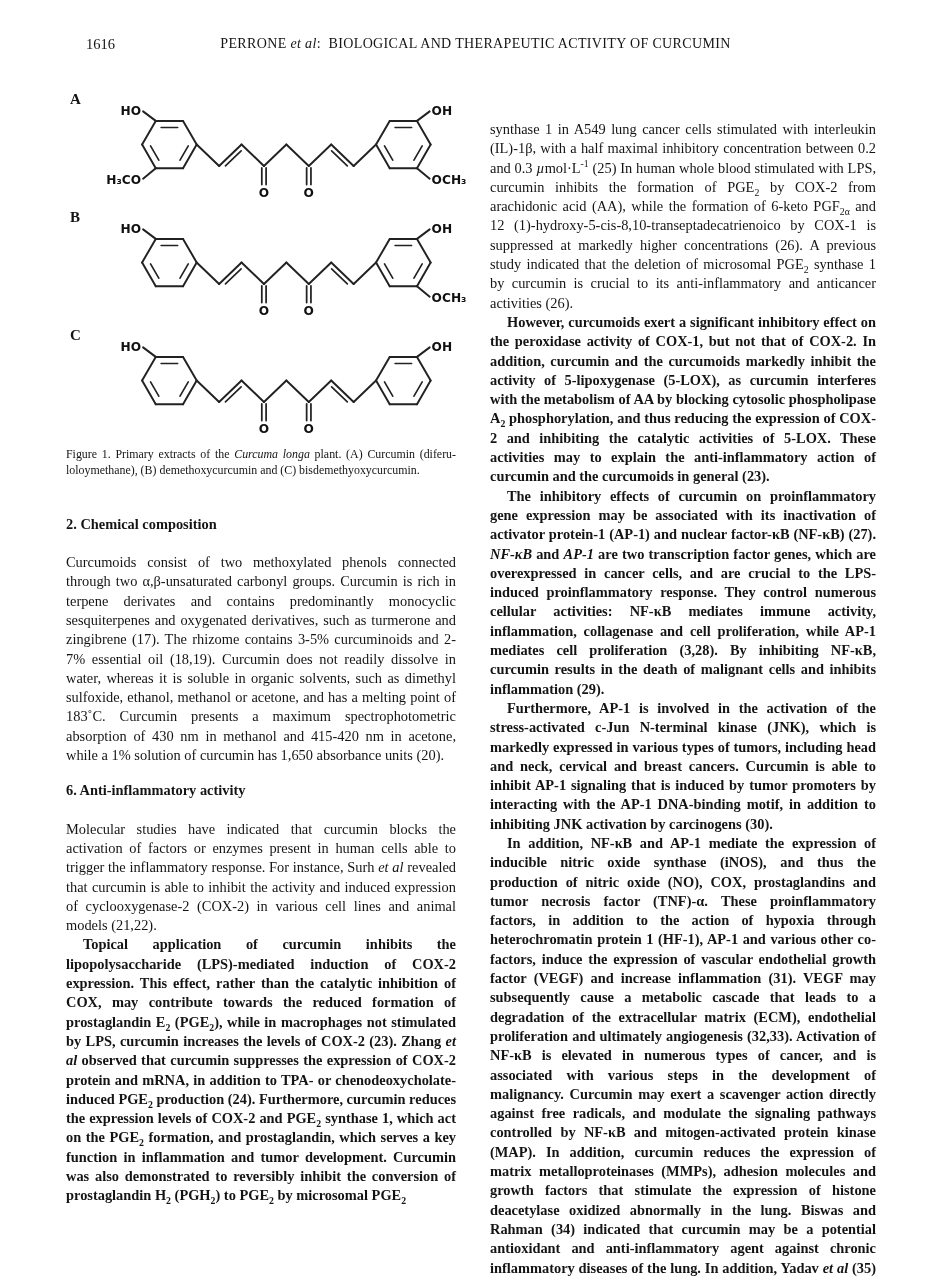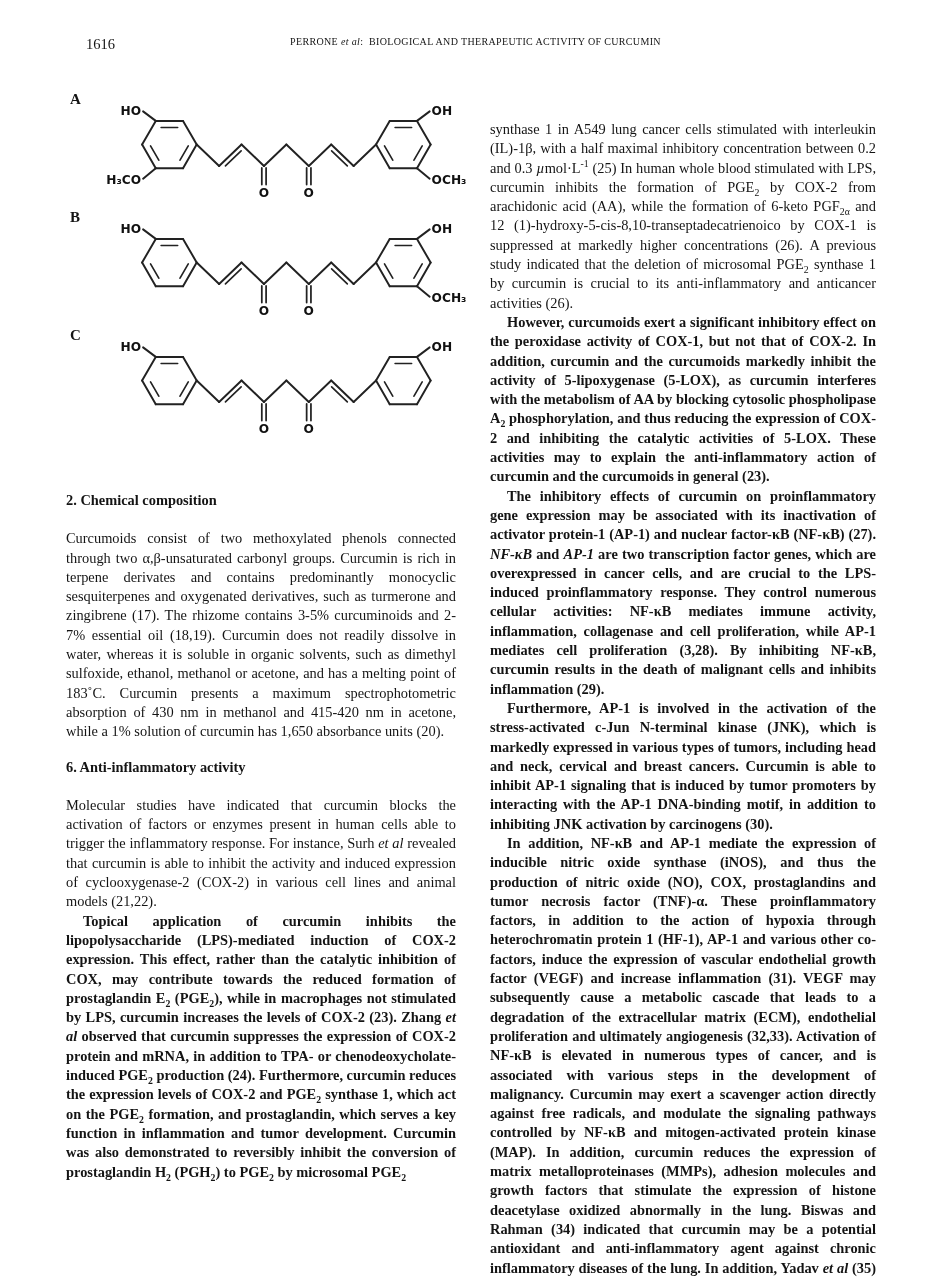--- a/index.html
+++ b/index.html
@@ -1,27 +1,27 @@
 <!DOCTYPE html>
 <html><head>
 <meta charset="utf-8">
 <style>
   html,body{margin:0;padding:0;background:#ffffff;}
   .page{position:relative;width:925px;height:1278px;background:#fff;overflow:hidden;
         font-family:"Liberation Serif",serif;color:#141414;}
   .header{position:absolute;top:36px;left:66px;right:60px;height:20px;margin-left:20px;}
   .pagenum{position:absolute;left:0;top:0;font-size:14.5px;}
-  .runhead{text-align:center;font-size:10px;letter-spacing:.35px;}
+  .runhead{text-align:center;font-size:14px;letter-spacing:.35px;}
   .col{position:absolute;top:88px;font-size:14.4px;line-height:19.3px;text-align:justify;}
   .col-left{left:66px;width:390px;}
   .col-right{left:490px;width:386px;margin-top:32px;}
   p{margin:0;}
   .ind{text-indent:17px;font-weight:bold;}
   h2{font-size:14.4px;font-weight:bold;margin:0 0 19px 0;}
-  .h-first{margin-top:49px;}
+  .h-first{margin-top:36px;}
   .h-later{margin-top:16px;}
   figure{margin:0;}
   .structure{position:relative;height:118px;}
   .slabel{position:absolute;left:4px;top:2px;font-weight:bold;font-size:15px;font-family:"Liberation Serif",serif;}
   .structure svg{display:block;margin-left:22px;}
   figcaption{font-size:11.9px;line-height:15.9px;margin-top:5px;text-align:justify;}
   sub,sup{font-size:68%;line-height:0;}
 </style>
 </head>
 <body>
@@ -169,20 +169,21 @@
               <line x1="220.8" y1="82" x2="220.8" y2="99" stroke="#222222" stroke-width="1.8" stroke-linecap="round"></line>
               <line x1="225.2" y1="82" x2="225.2" y2="99" stroke="#222222" stroke-width="1.8" stroke-linecap="round"></line>
               <text x="223" y="112" text-anchor="middle" font-family="&quot;DejaVu Sans&quot;,sans-serif" font-size="12.5" font-weight="bold" fill="#111">O</text>
               <line x1="66" y1="33.751288694035715" x2="53" y2="24" stroke="#222222" stroke-width="2" stroke-linecap="round"></line>
               <text x="51" y="28" text-anchor="end" font-family="&quot;DejaVu Sans&quot;,sans-serif" font-size="12.5" font-weight="bold" fill="#111">HO</text>
               <line x1="334" y1="33.75128869403572" x2="347" y2="24" stroke="#222222" stroke-width="2" stroke-linecap="round"></line>
               <text x="349" y="28" text-anchor="start" font-family="&quot;DejaVu Sans&quot;,sans-serif" font-size="12.5" font-weight="bold" fill="#111">OH</text>
             </g>
           </svg>
       </div>
+      <figcaption>Figure 1. Primary extracts of the <i>Curcuma longa</i> plant. (A) Curcumin (diferu-loloymethane), (B) demethoxycurcumin and (C) bisdemethyoxycurcumin.</figcaption>
     </figure>
 
     <h2 class="h-first">2. Chemical composition</h2>
     <p>Curcumoids consist of two methoxylated phenols connected through two α,β-unsaturated carbonyl groups. Curcumin is rich in terpene derivates and contains predominantly monocyclic sesquiterpenes and oxygenated derivatives, such as turmerone and zingibrene (17). The rhizome contains 3-5% curcuminoids and 2-7% essential oil (18,19). Curcumin does not readily dissolve in water, whereas it is soluble in organic solvents, such as dimethyl sulfoxide, ethanol, methanol or acetone, and has a melting point of 183˚C. Curcumin presents a maximum spectrophotometric absorption of 430 nm in methanol and 415-420 nm in acetone, while a 1% solution of curcumin has 1,650 absorbance units (20).</p>
 
     <h2 class="h-later">6. Anti-inflammatory activity</h2>
     <p>Molecular studies have indicated that curcumin blocks the activation of factors or enzymes present in human cells able to trigger the inflammatory response. For instance, Surh <i>et al</i> revealed that curcumin is able to inhibit the activity and induced expression of cyclooxygenase-2 (COX-2) in various cell lines and animal models (21,22).</p>
     <p class="ind">Topical application of curcumin inhibits the lipopolysaccharide (LPS)-mediated induction of COX-2 expression. This effect, rather than the catalytic inhibition of COX, may contribute towards the reduced formation of prostaglandin E<sub>2</sub> (PGE<sub>2</sub>), while in macrophages not stimulated by LPS, curcumin increases the levels of COX-2 (23). Zhang <i>et al</i> observed that curcumin suppresses the expression of COX-2 protein and mRNA, in addition to TPA- or chenodeoxycholate-induced PGE<sub>2</sub> production (24). Furthermore, curcumin reduces the expression levels of COX-2 and PGE<sub>2</sub> synthase 1, which act on the PGE<sub>2</sub> formation, and prostaglandin, which serves a key function in inflammation and tumor development. Curcumin was also demonstrated to reversibly inhibit the conversion of prostaglandin H<sub>2</sub> (PGH<sub>2</sub>) to PGE<sub>2</sub> by microsomal PGE<sub>2</sub></p>
   </div>
 

